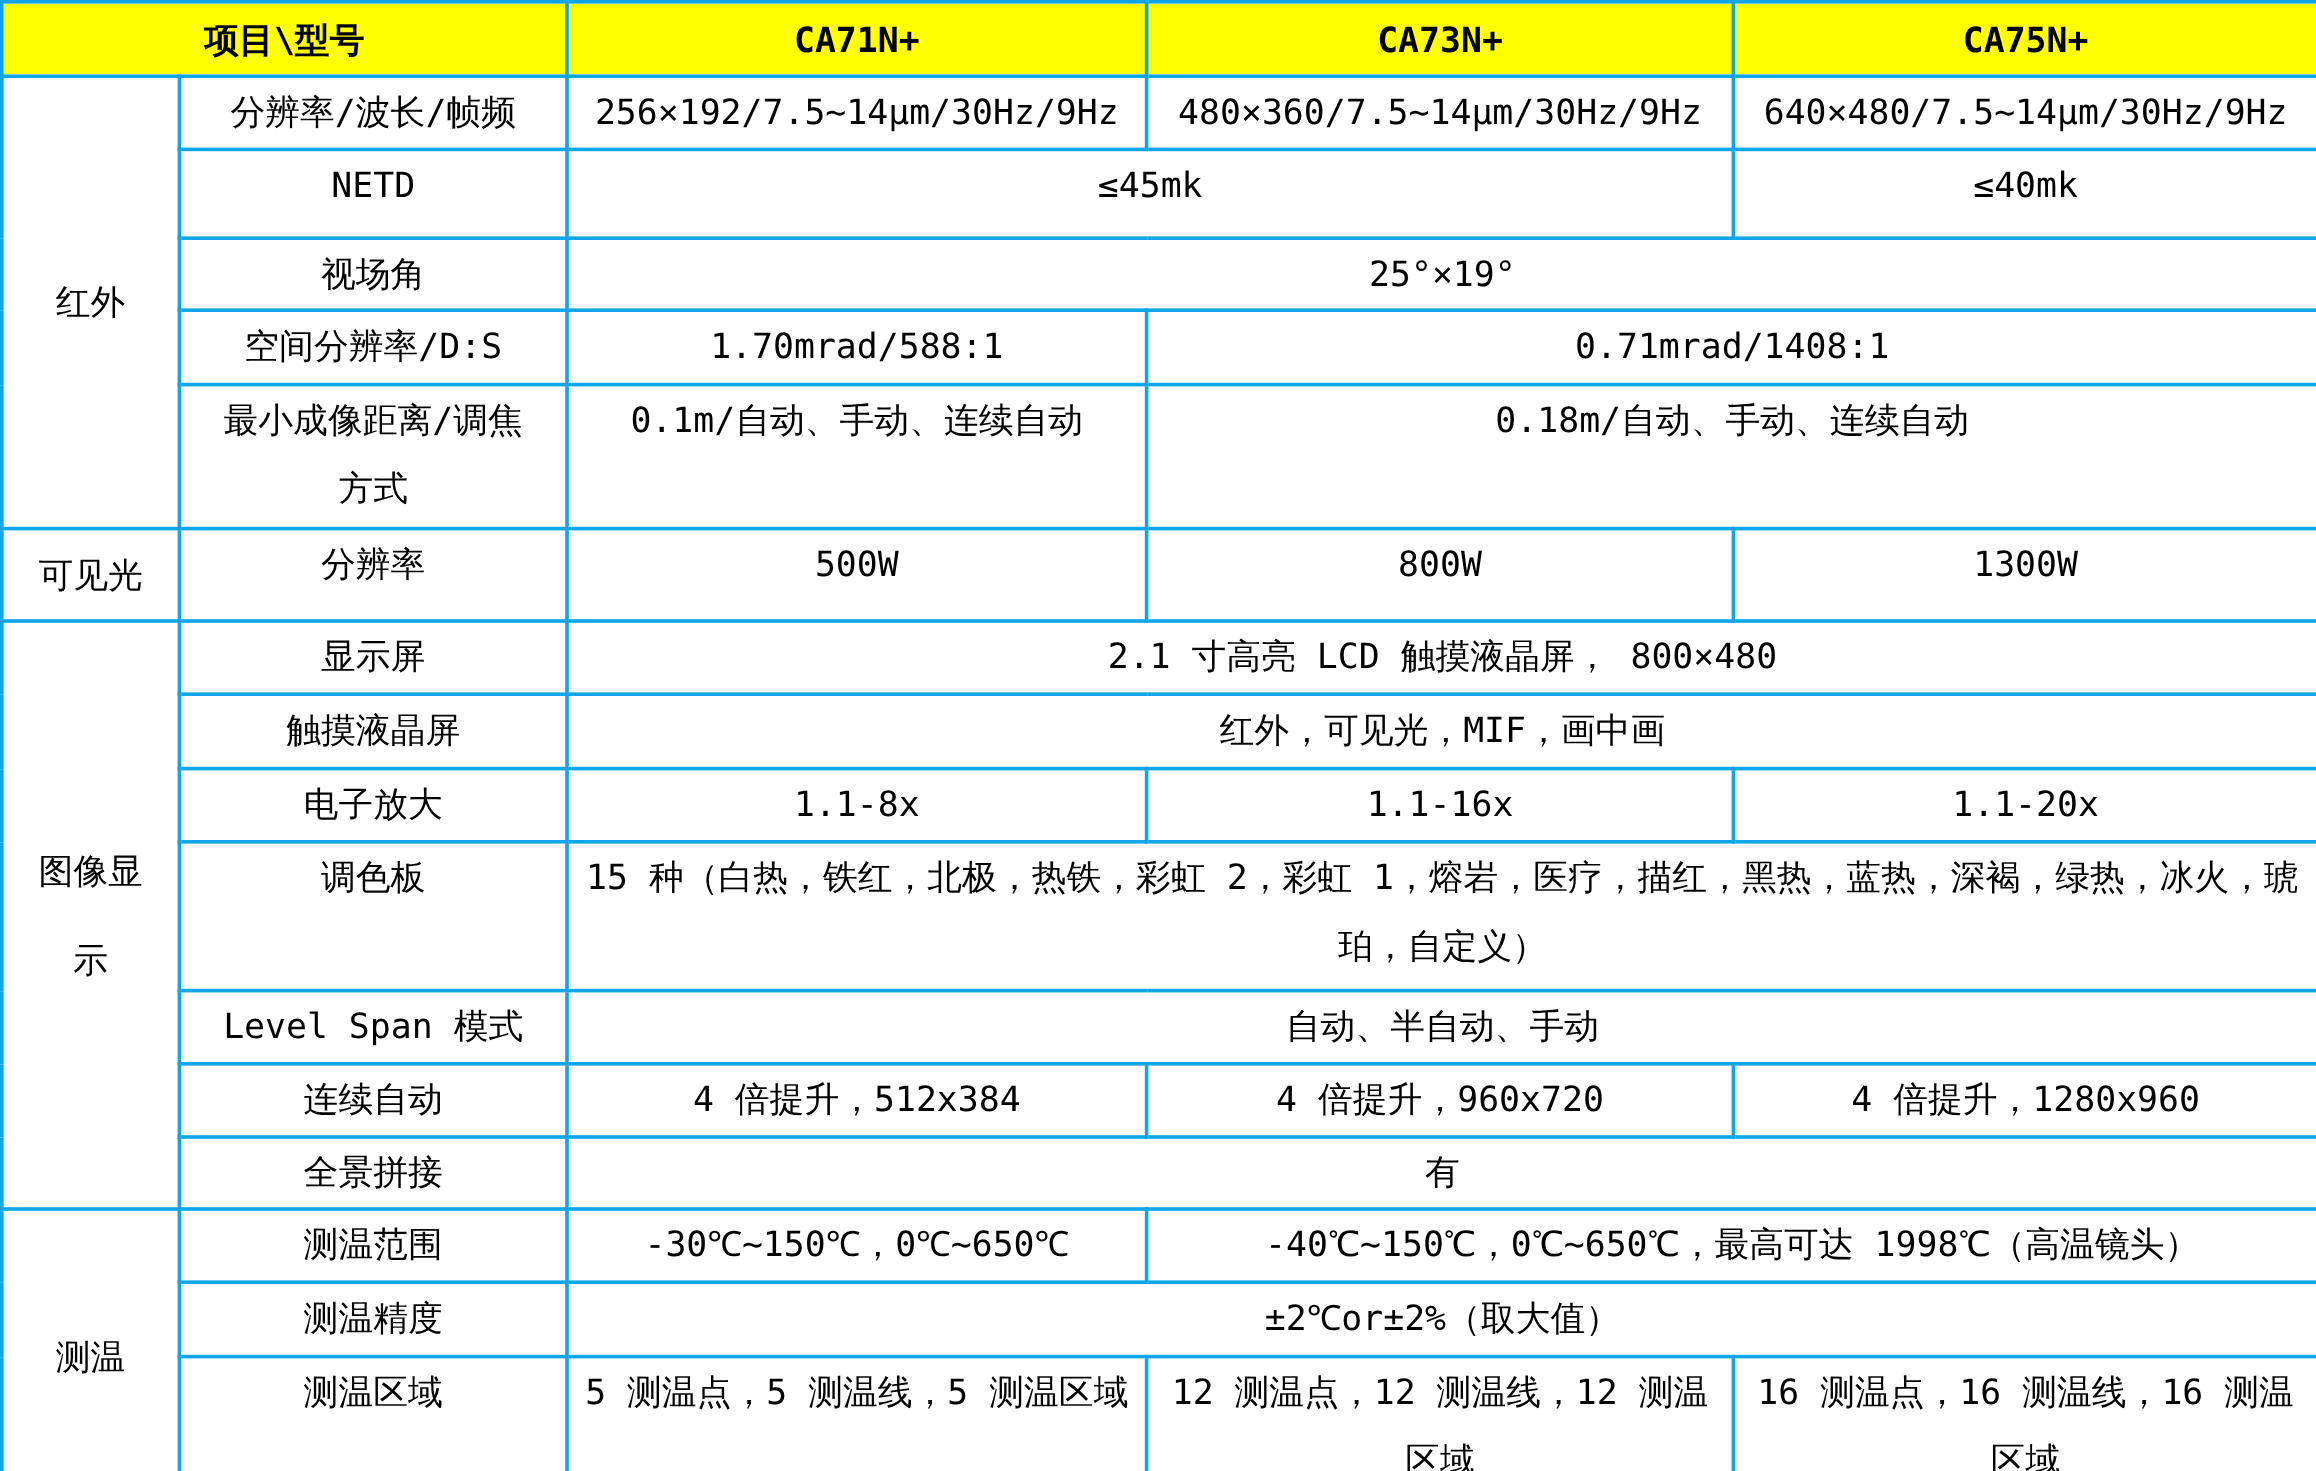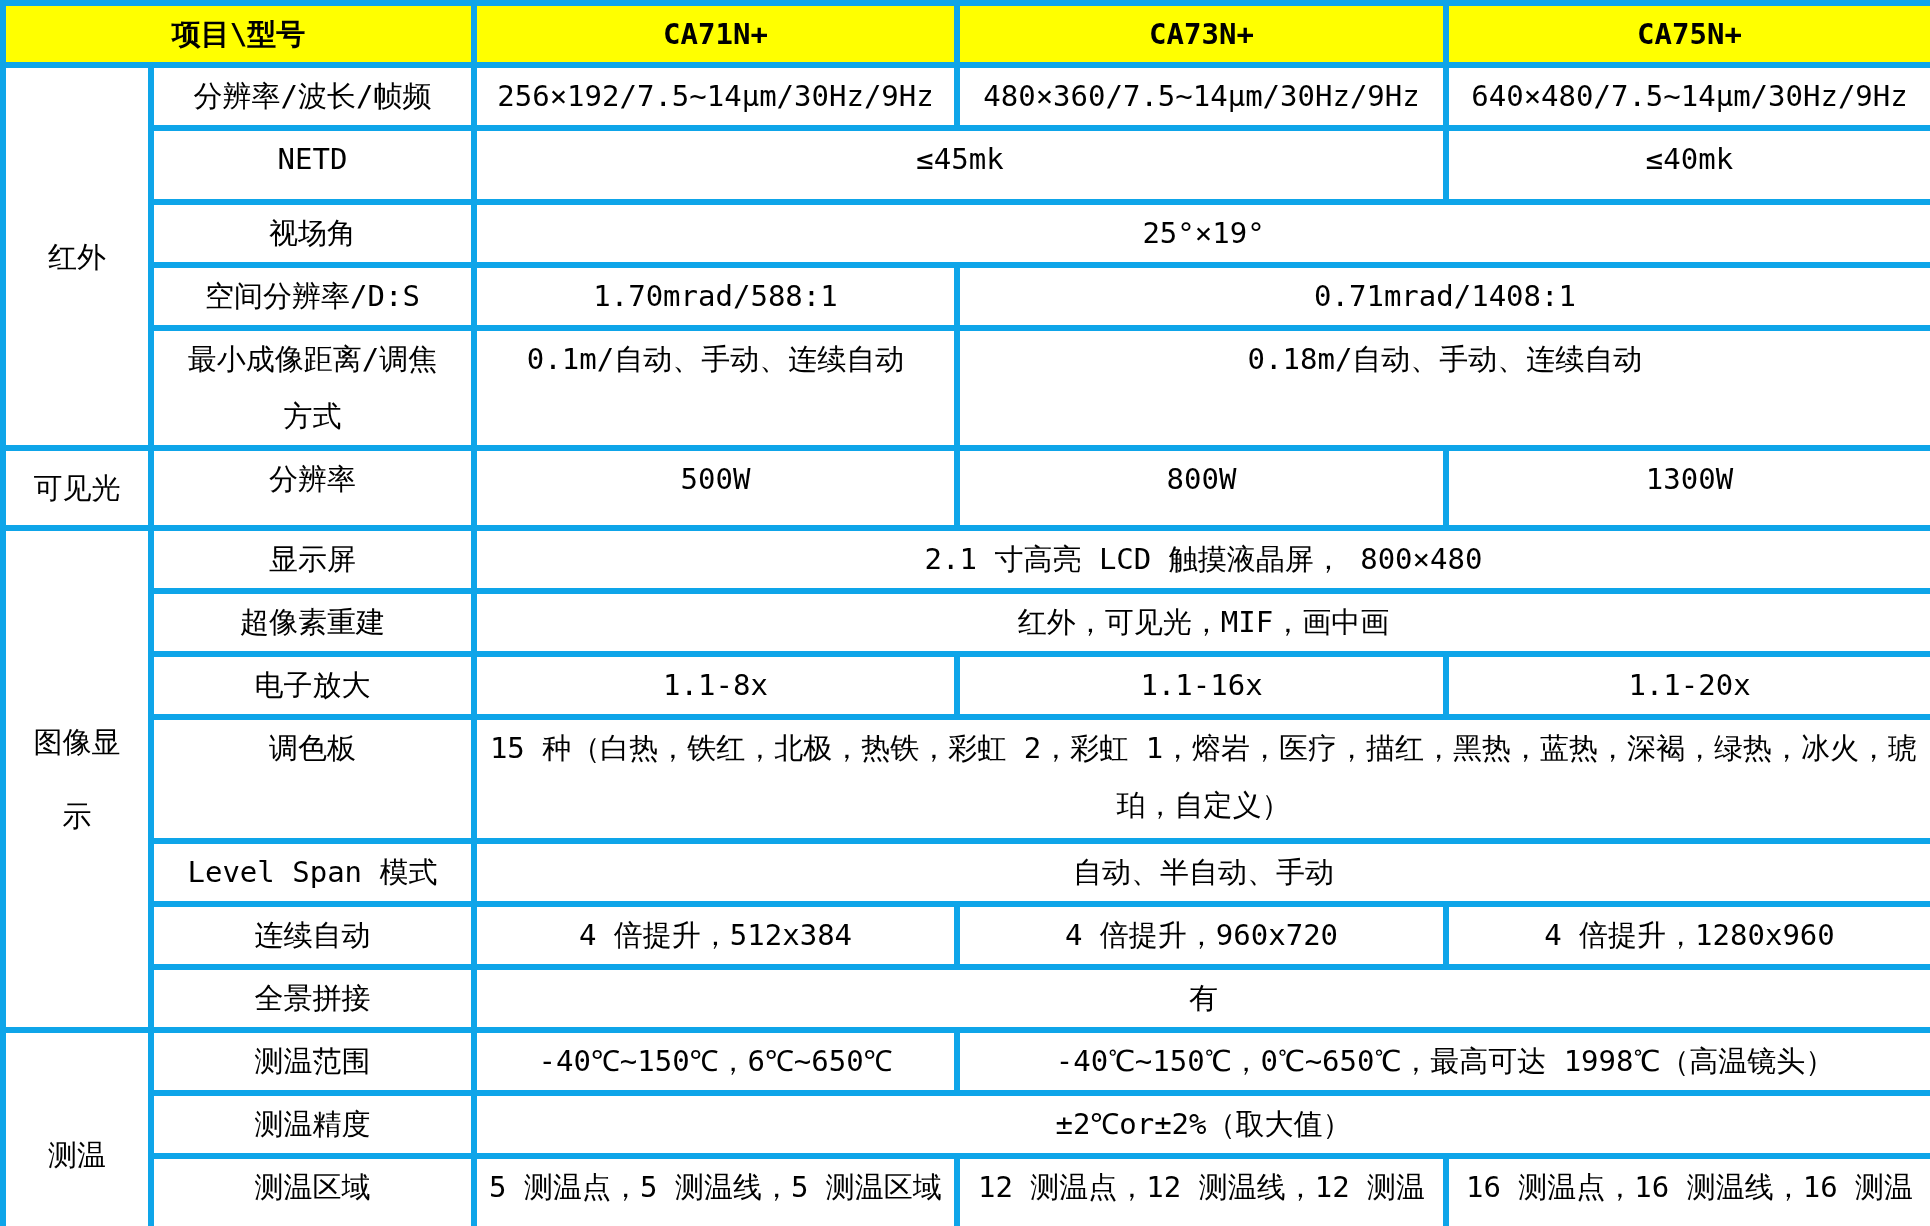--- a/index.html
+++ b/index.html
@@ -5,21 +5,21 @@
   html,body{margin:0;padding:0;background:#ffffff;}
   .page{
     width:1930px;height:1226px;background:#ffffff;overflow:hidden;
     font-family:"DejaVu Sans Mono","Liberation Mono",monospace;
   }
   table.spec{
     border-collapse:collapse;table-layout:fixed;width:1928px;
     color:#000;font-size:29px;
   }
   td,th{
-    border:6px solid #0ea5e9;
+    border:3px solid #0ea5e9;
     text-align:center;
     vertical-align:top;
     line-height:57px;
     padding:0 8px;
     overflow:hidden;
     word-break:break-word;
     font-weight:normal;
   }
   th.head{
     background:#ffff00;
@@ -99,21 +99,21 @@
       <td>800W</td>
       <td>1300W</td>
     </tr>
 
     <tr class="h61">
       <td class="group" rowspan="7">图像显示</td>
       <td class="label">显示屏</td>
       <td colspan="3">2.1 寸高亮 LCD 触摸液晶屏， 800×480</td>
     </tr>
     <tr class="h62">
-      <td class="label">超像素重建</td>
+      <td class="label">触摸液晶屏</td>
       <td colspan="3">红外，可见光，MIF，画中画</td>
     </tr>
     <tr class="h61">
       <td class="label">电子放大</td>
       <td>1.1-8x</td>
       <td>1.1-16x</td>
       <td>1.1-20x</td>
     </tr>
     <tr class="h124">
       <td class="label">调色板</td>
@@ -130,21 +130,21 @@
       <td>4 倍提升，1280x960</td>
     </tr>
     <tr class="h60">
       <td class="label">全景拼接</td>
       <td colspan="3">有</td>
     </tr>
 
     <tr class="h61">
       <td class="group" rowspan="3">测温</td>
       <td class="label">测温范围</td>
-      <td>-40℃~150℃，6℃~650℃</td>
+      <td>-30℃~150℃，0℃~650℃</td>
       <td colspan="2">-40℃~150℃，0℃~650℃，最高可达 1998℃（高温镜头）</td>
     </tr>
     <tr class="h62">
       <td class="label">测温精度</td>
       <td colspan="3">±2℃or±2%（取大值）</td>
     </tr>
     <tr class="h123">
       <td class="label">测温区域</td>
       <td>5 测温点，5 测温线，5 测温区域</td>
       <td>12 测温点，12 测温线，12 测温区域</td>

